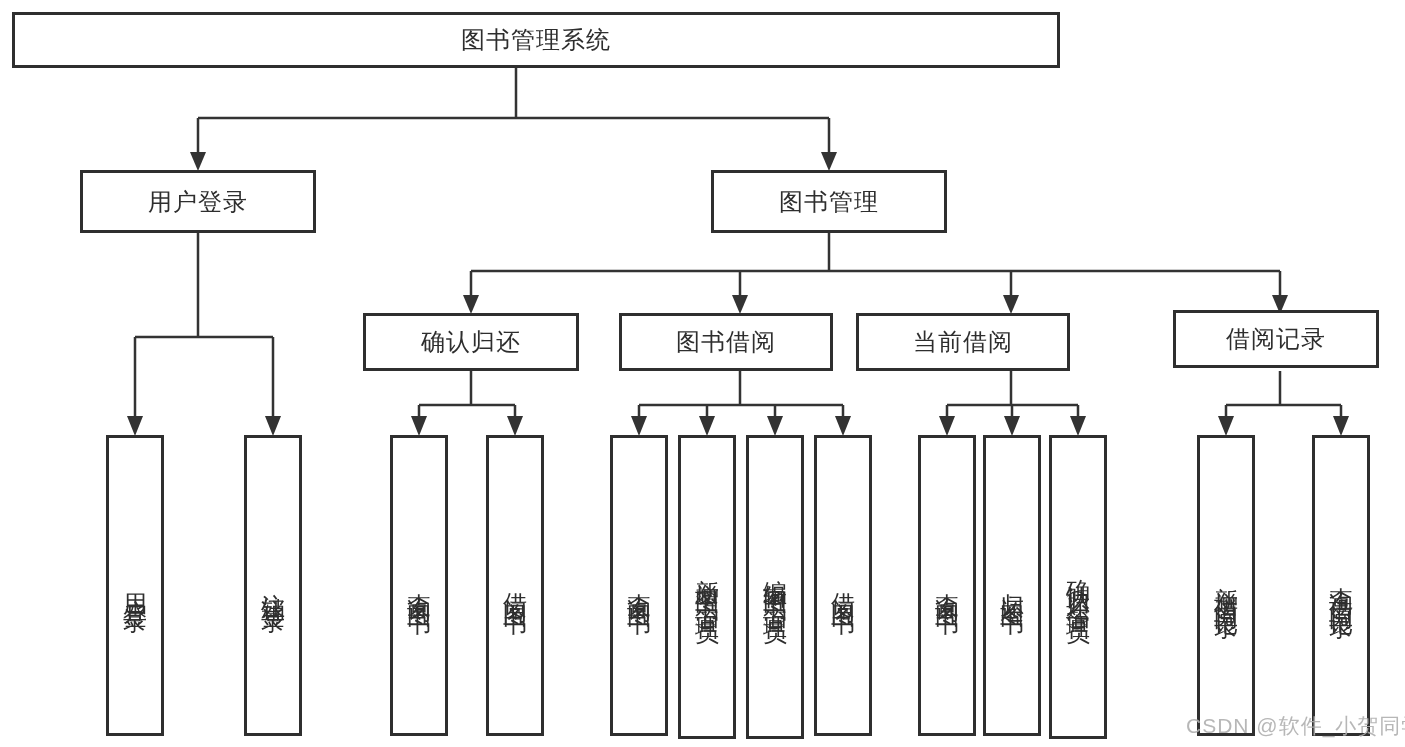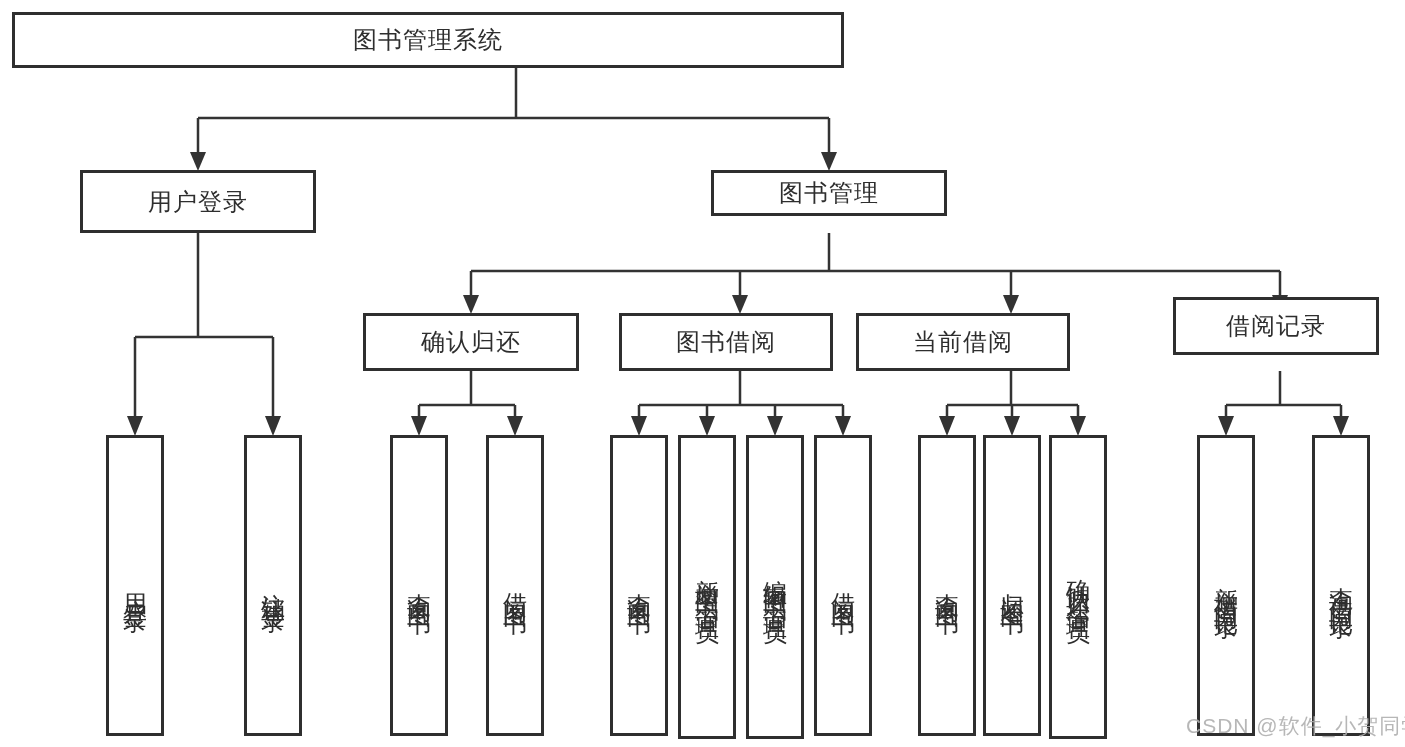--- a/index.html
+++ b/index.html
@@ -99,29 +99,29 @@
       <polygon points="767,416 783,416 775,436"></polygon>
       <polygon points="835,416 851,416 843,436"></polygon>
       <polygon points="939,416 955,416 947,436"></polygon>
       <polygon points="1004,416 1020,416 1012,436"></polygon>
       <polygon points="1070,416 1086,416 1078,436"></polygon>
       <polygon points="1218,416 1234,416 1226,436"></polygon>
       <polygon points="1333,416 1349,416 1341,436"></polygon>
     </g>
   </svg>
 
-  <div class="node" style="left:12px; top:12px; width:832px; height:56px">图书管理系统</div>
+  <div class="node" style="left:12px; top:12px; width:1048px; height:56px">图书管理系统</div>
 
   <div class="node" style="left:80px; top:170px; width:236px; height:63px">用户登录</div>
-  <div class="node" style="left:711px; top:170px; width:236px; height:46px">图书管理</div>
+  <div class="node" style="left:711px; top:170px; width:236px; height:63px">图书管理</div>
 
   <div class="node" style="left:363px; top:313px; width:216px; height:58px">确认归还</div>
   <div class="node" style="left:619px; top:313px; width:214px; height:58px">图书借阅</div>
   <div class="node" style="left:856px; top:313px; width:214px; height:58px">当前借阅</div>
-  <div class="node" style="left:1173px; top:297px; width:206px; height:58px">借阅记录</div>
+  <div class="node" style="left:1173px; top:310px; width:206px; height:58px">借阅记录</div>
 
   <div class="leaf" style="left:106px; top:435px; width:58px; height:301px">
     <span>用户登录</span>
   </div>
   <div class="leaf" style="left:244px; top:435px; width:58px; height:301px">
     <span>注销登录</span>
   </div>
 
   <div class="leaf" style="left:390px; top:435px; width:58px; height:301px">
     <span>查询图书</span>

